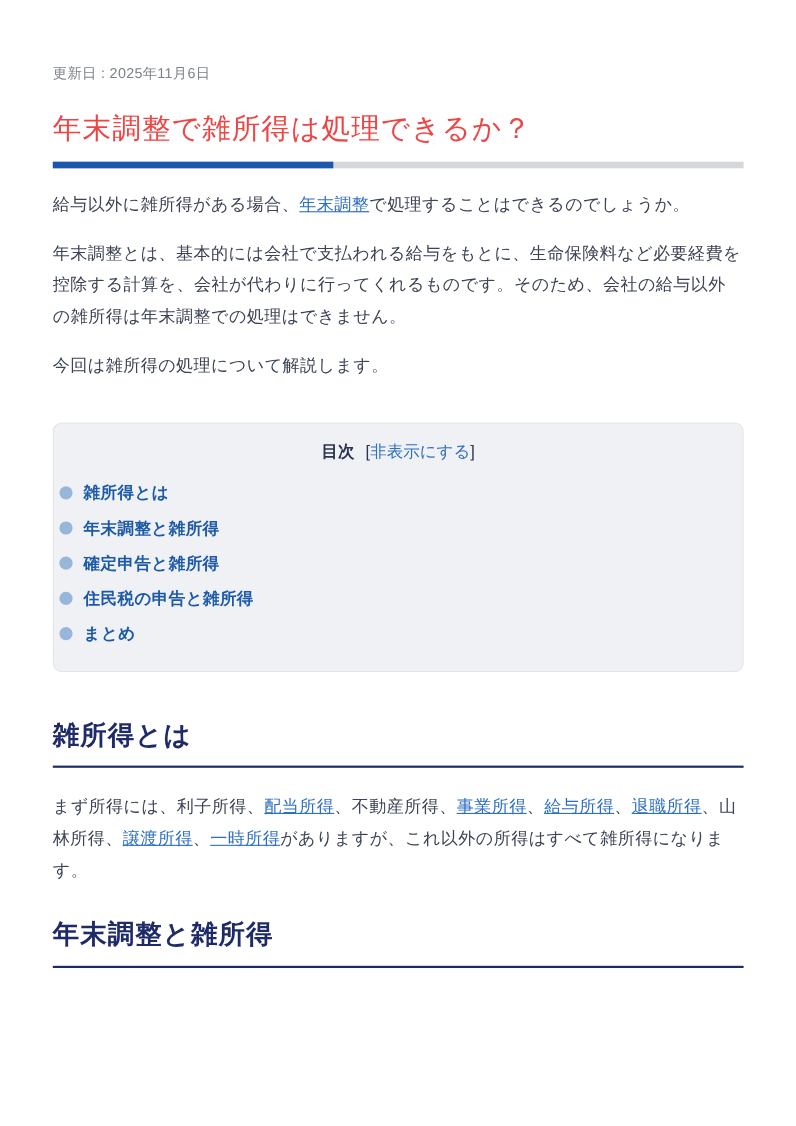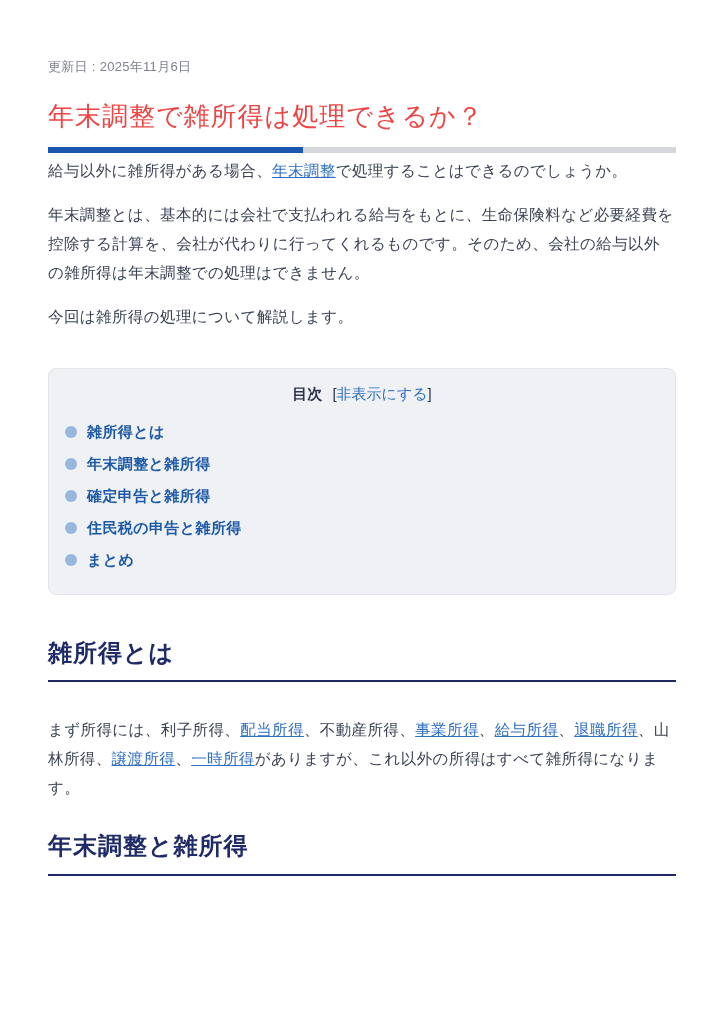--- a/index.html
+++ b/index.html
@@ -44,33 +44,33 @@
     background: #1a57ad;
   }
   
   p.body-p {
     font-size: 15.5px;
     color: #3b4354;
     line-height: 1.85;
     margin: 16px 0 0;
     letter-spacing: 0.4px;
   }
-  p.body-p.first { margin-top: 4px; }
+  p.body-p.first { margin-top: 20px; }
   a.inline-link {
     color: #2e6fc2;
     text-decoration: underline;
     cursor: pointer;
   }
   
   .toc {
     margin-top: 36px;
     background: #f0f1f4;
     border: 1px solid #e4e5e9;
     border-radius: 8px;
-    padding: 16px 16px 18px;
+    padding: 16px 5px 18px;
   }
   .toc-head {
     text-align: center;
     font-size: 15px;
     color: #2b3550;
   }
   .toc-title { font-weight: bold; }
   .toc-toggle-wrap { margin-left: 6px; }
   .toc-toggle {
     color: #2e6fc2;
@@ -108,21 +108,21 @@
     margin: 42px 0 0;
     font-size: 24px;
     font-weight: 700;
     color: #1f2b68;
     letter-spacing: 1px;
     line-height: 1.3;
     padding-bottom: 12px;
     border-bottom: 2px solid #1f2b68;
   }
   h2.section-heading.second { margin-top: 28px; }
-  section p.body-p.after-heading { margin-top: 34px; }
+  section p.body-p.after-heading { margin-top: 22px; }
 </style>
 </head>
 <body>
 
 <div class="content">
 
   <div class="updated">更新日 : 2025年11月6日</div>
 
   <h1 class="page-title">年末調整で雑所得は処理できるか？</h1>
 

